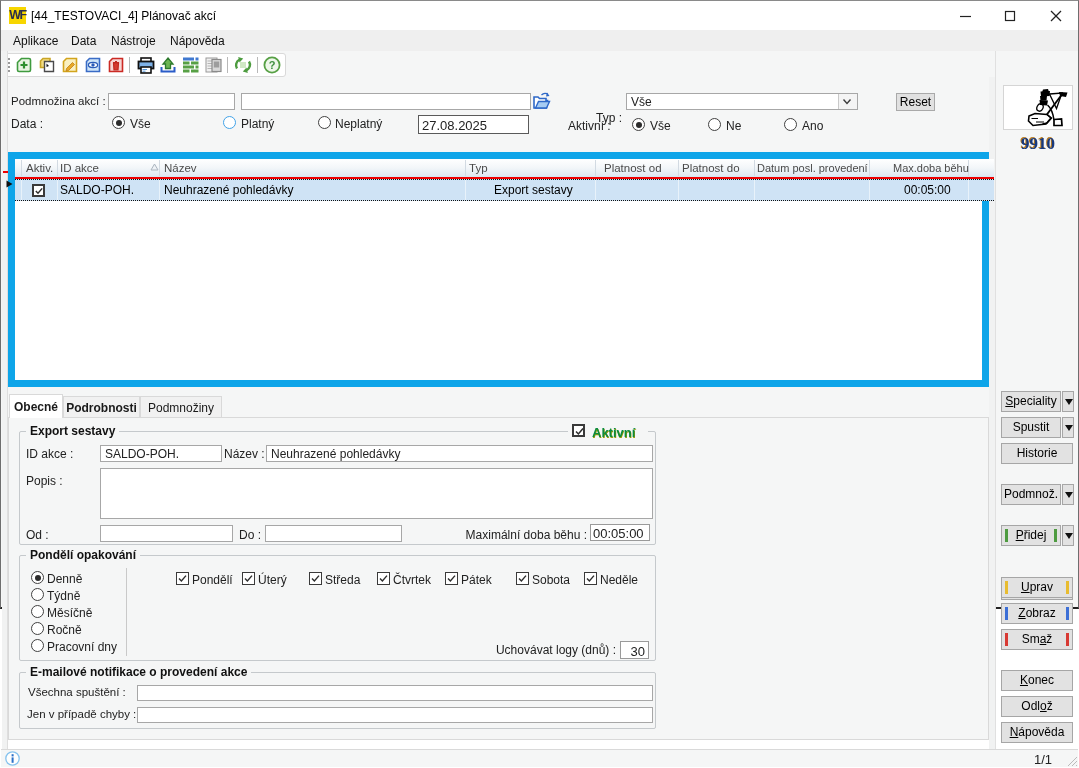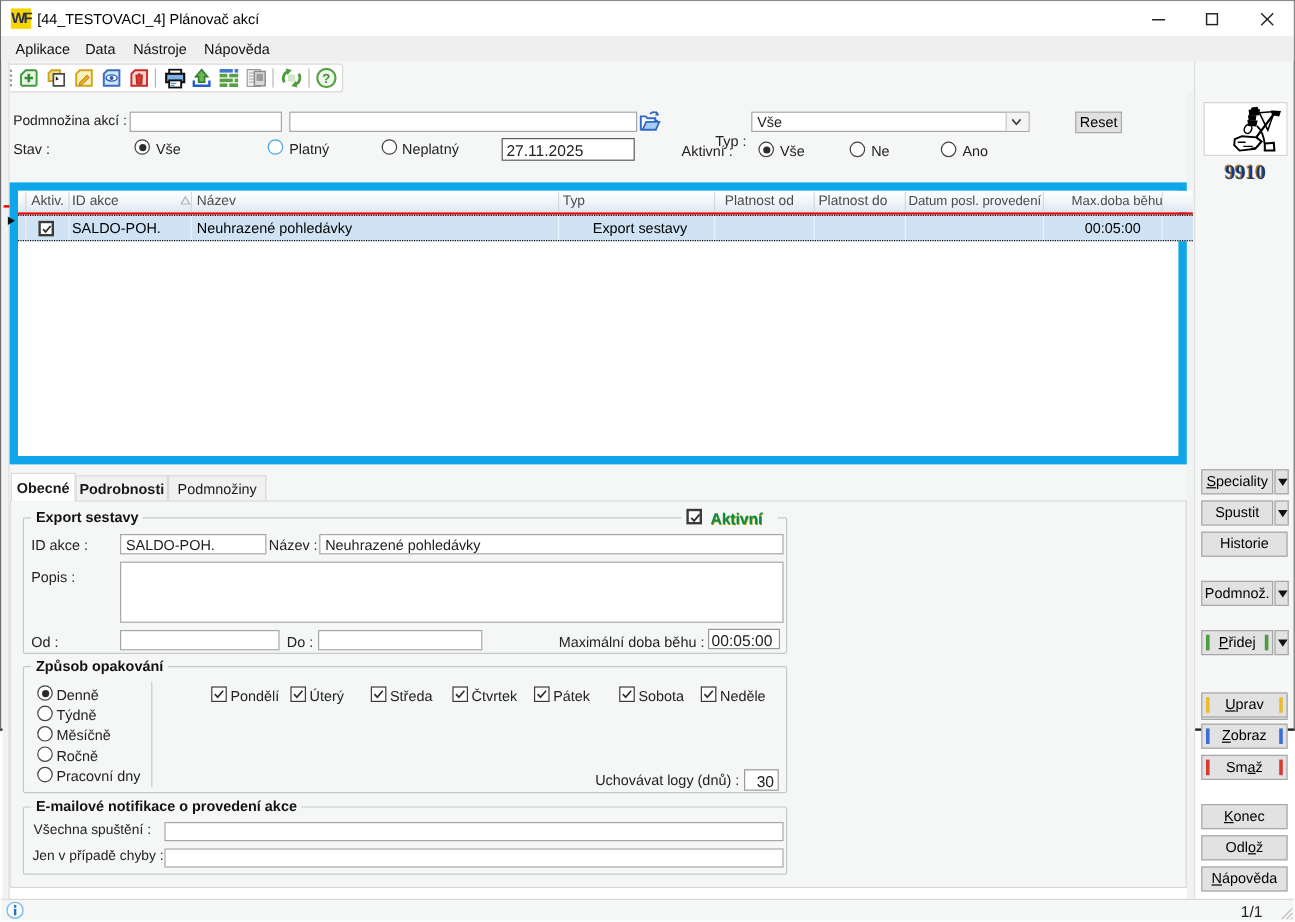--- a/index.html
+++ b/index.html
@@ -148,29 +148,29 @@
     <path d="M15 1.5 L17.5 5 L14 5.5 Z" fill="#2e68c8"></path>
   </svg>
   <div class="lbl" style="left:567px;top:110px;margin-left:28px;">Typ :</div>
   <div class="txt" style="left:625px;top:92px;width:232px;height:17px;"></div>
   <div class="lbl" style="left:630px;top:94px;">Vše</div>
   <div class="abs" style="left:837px;top:93px;width:19px;height:15px;background:#f4f4f4;border-left:1px solid #c9c9c9;"></div>
   <svg class="abs" style="left:841px;top:97px;" width="10" height="8" viewBox="0 0 10 8">
       <path d="M1.5 1.5 L5 5.5 L8.5 1.5" fill="none" stroke="#3c3c3c" stroke-width="1.4"></path>
     </svg>
   <div class="btn" style="left:895px;top:92px;width:39px;height:18px;line-height:16px;">Reset</div>
-  <div class="lbl" style="left:10px;top:116px;">Stav :</div>
+  <div class="lbl" style="left:10px;top:116px;">Data :</div>
   <div class="radio sel" style="left:111px;top:115px;"></div>
   <div class="lbl" style="left:129px;top:116px;">Vše</div>
   <div class="radio" style="left:222px;top:115px;border-color:#42a3e8;"></div>
   <div class="lbl" style="left:240px;top:116px;">Platný</div>
   <div class="radio" style="left:317px;top:115px;"></div>
   <div class="lbl" style="left:334px;top:116px;">Neplatný</div>
   <div class="txt" style="left:417px;top:114px;width:111px;height:19px;border-color:#5a5a5a;"></div>
-  <div class="lbl" style="left:421px;top:117px;font-size:13px;">27.11.2025</div>
+  <div class="lbl" style="left:421px;top:117px;font-size:13px;">27.08.2025</div>
   <div class="lbl" style="left:567px;top:118px;">Aktivní :</div>
   <div class="radio sel" style="left:631px;top:117px;"></div>
   <div class="lbl" style="left:649px;top:118px;">Vše</div>
   <div class="radio" style="left:707px;top:117px;"></div>
   <div class="lbl" style="left:725px;top:118px;">Ne</div>
   <div class="radio" style="left:783px;top:117px;"></div>
   <div class="lbl" style="left:801px;top:118px;">Ano</div>
   <div class="abs" style="left:1px;top:50px;width:6px;height:698px;background:#f1f2f2;border-right:1px solid #dedede;"></div>
   <div class="abs" style="left:988px;top:76px;width:6px;height:672px;background:#f1f2f2;"></div>
   <div class="abs" style="left:2px;top:170px;width:6px;height:2px;background:#ee0000;"></div>
@@ -249,21 +249,21 @@
   <div class="txt" style="left:99px;top:467px;width:553px;height:51px;"></div>
   <div class="lbl" style="left:25px;top:527px;">Od :</div>
   <div class="txt" style="left:99px;top:524px;width:133px;height:17px;"></div>
   <div class="lbl" style="left:238px;top:527px;">Do :</div>
   <div class="txt" style="left:264px;top:524px;width:137px;height:17px;"></div>
   <div class="lbl" style="left:456px;top:527px;width:130px;text-align:right;">Maximální doba běhu :</div>
   <div class="txt" style="left:589px;top:523px;width:60px;height:17px;border-color:#9a9a9a;"></div>
   <div class="lbl" style="left:592px;top:525px;font-size:13px;">00:05:00</div>
 
   <div class="fs" style="left:18px;top:554px;width:637px;height:106px;">
-    <div class="fslbl">Způsob opakování</div>
+    <div class="fslbl">Pondělí opakování</div>
   </div>
   <div class="radio sel" style="left:30px;top:570px;"></div>
   <div class="lbl" style="left:46px;top:571px;text-align:center;">Denně</div>
   <div class="radio" style="left:30px;top:587px;"></div>
   <div class="lbl" style="left:46px;top:588px;">Týdně</div>
   <div class="radio" style="left:30px;top:604px;"></div>
   <div class="lbl" style="left:46px;top:605px;">Měsíčně</div>
   <div class="radio" style="left:30px;top:621px;"></div>
   <div class="lbl" style="left:46px;top:622px;">Ročně</div>
   <div class="radio" style="left:30px;top:638px;"></div>

